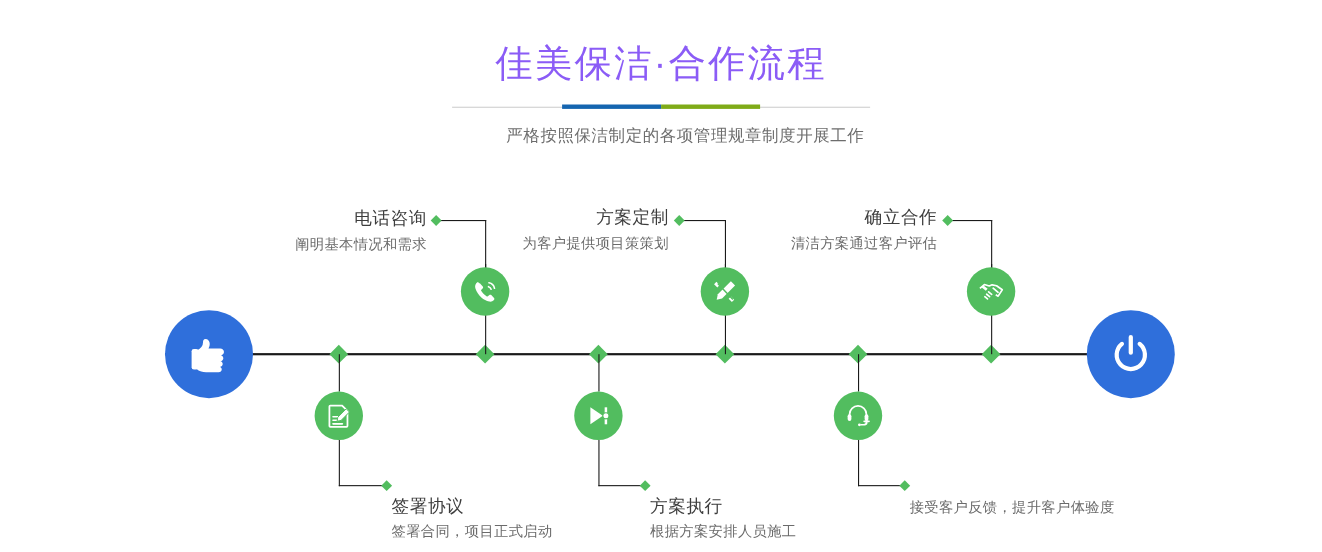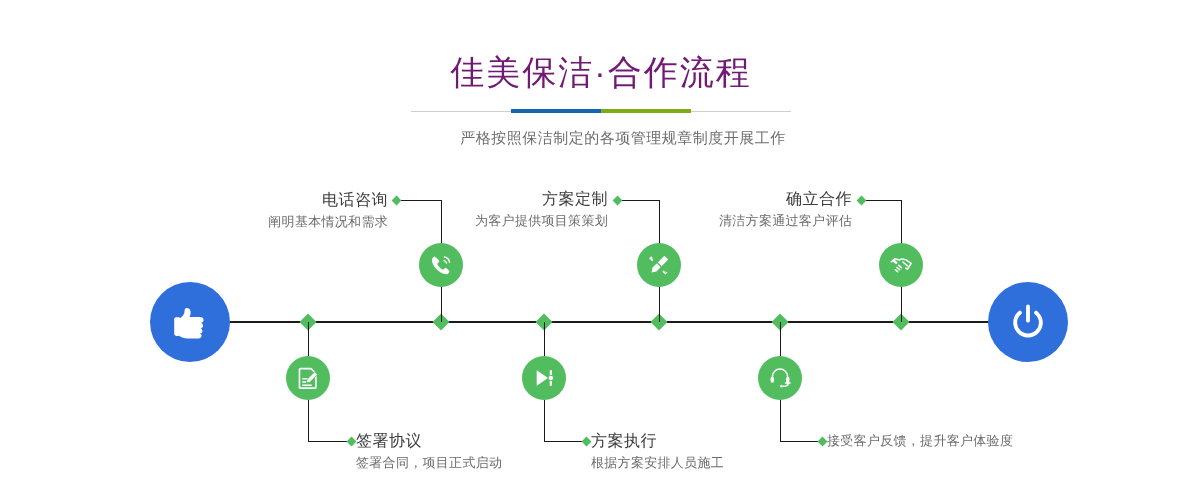--- a/index.html
+++ b/index.html
@@ -22,26 +22,26 @@
   
   .header {
     position: absolute;
     left: 0;
     top: 0;
     width: 1202px;
     text-align: center;
   }
   .page-title {
     margin: 0;
-    padding-top: 52px;
+    padding-top: 38px;
     font-size: 34px;
     line-height: 40px;
     font-weight: normal;
     letter-spacing: 2px;
-    color: #701a75;
+    color: #8b5cf6;
     font-family: "Liberation Sans", "DejaVu Sans", sans-serif;
   }
   .rule-wrap {
     position: relative;
     width: 380px;
     height: 12px;
     margin: 14px auto 0 auto;
   }
   .rule-base {
     position: absolute;
@@ -138,21 +138,21 @@
     height: 1px;
     background: #1a1a1a;
   }
 
   
   .label-block {
     position: absolute;
     white-space: nowrap;
   }
   .label-block.top    { text-align: right; }
-  .label-block.bottom { text-align: left; }
+  .label-block.bottom { text-align: left; margin-top: 20px; }
   .label-title {
     font-size: 16px;
     line-height: 22px;
     color: #3d3d3d;
     letter-spacing: 0.5px;
   }
   .label-desc {
     font-size: 13px;
     line-height: 22px;
     color: #6b6b6b;

